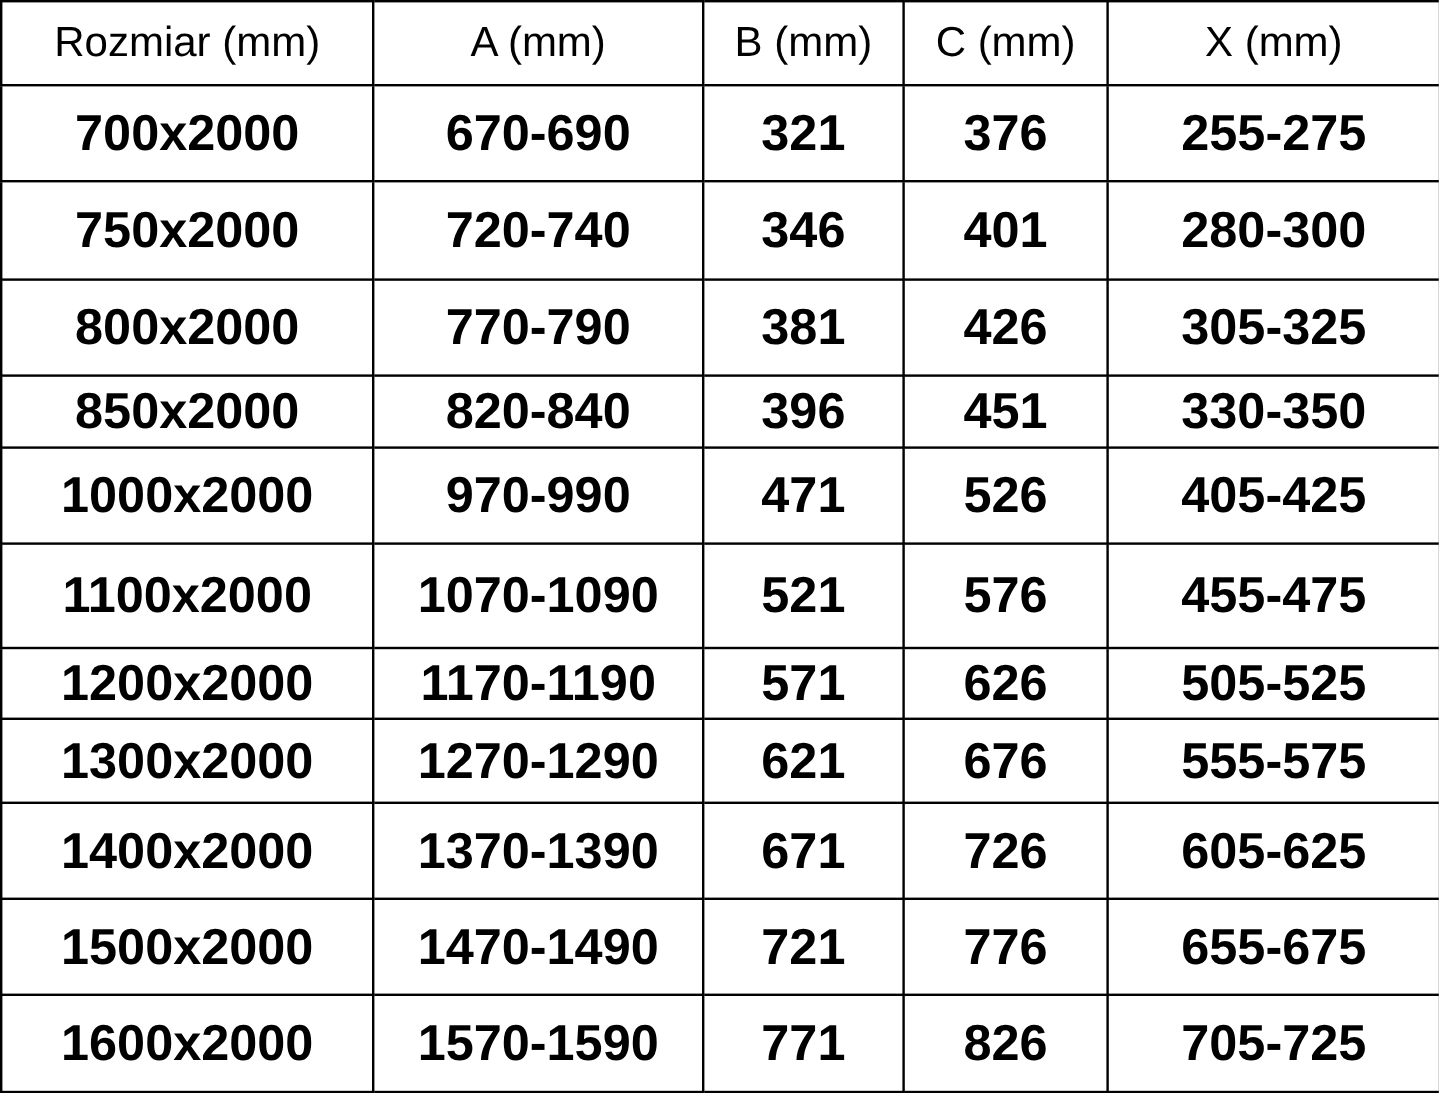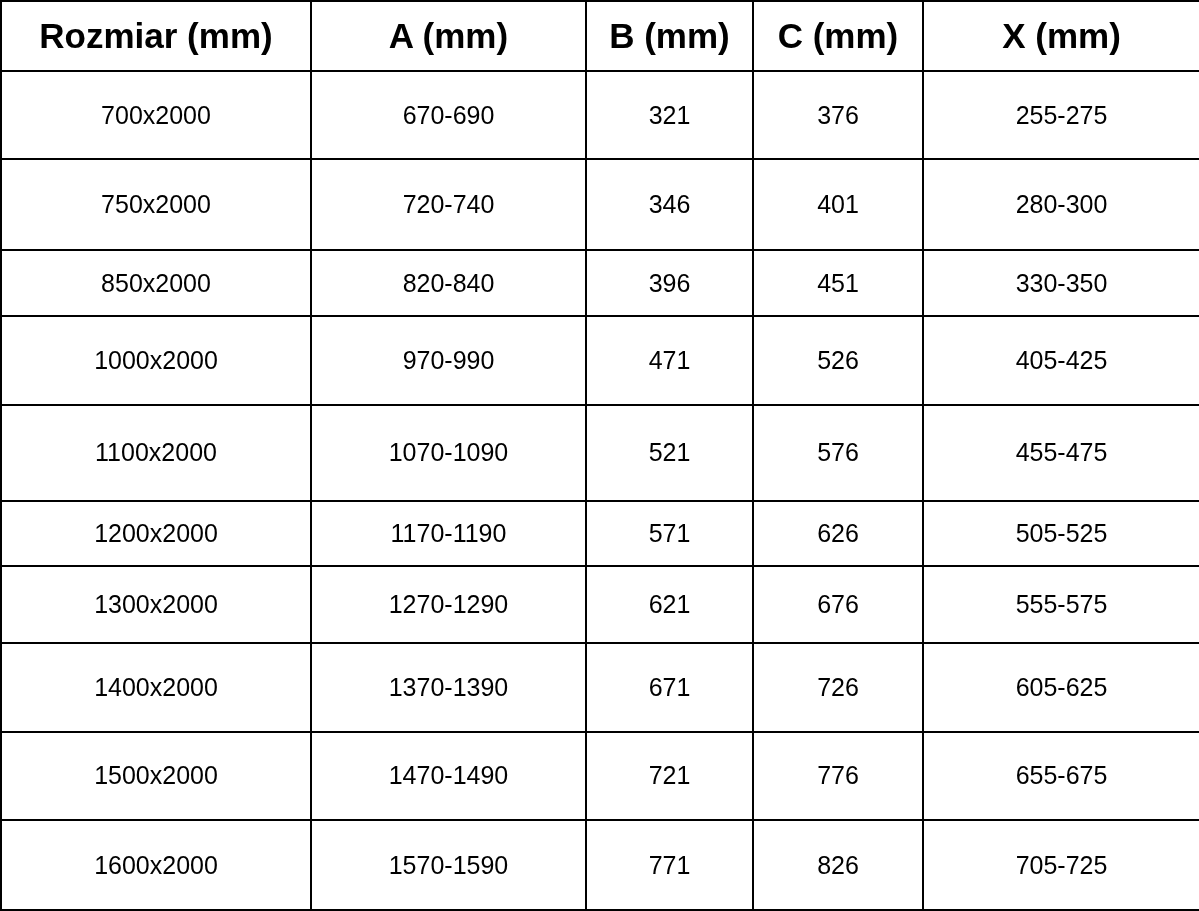--- a/index.html
+++ b/index.html
@@ -24,26 +24,26 @@
   table.size-table th,
   table.size-table td {
     border: 2px solid #000000;
     text-align: center;
     vertical-align: middle;
     padding: 0;
     overflow: hidden;
     white-space: nowrap;
   }
   table.size-table th {
-    font-weight: bold;
+    font-weight: normal;
     font-size: 35px;
   }
   table.size-table td {
-    font-weight: normal;
-    font-size: 25px;
+    font-weight: bold;
+    font-size: 42px;
   }
 </style>
 </head>
 <body>
 
 <div class="page">
   <table class="size-table">
     <colgroup>
       <col style="width:310px">
       <col style="width:275px">
@@ -67,20 +67,27 @@
         <td>321</td>
         <td>376</td>
         <td>255-275</td>
       </tr>
       <tr style="height:72px">
         <td>750x2000</td>
         <td>720-740</td>
         <td>346</td>
         <td>401</td>
         <td>280-300</td>
+      </tr>
+      <tr style="height:70px">
+        <td>800x2000</td>
+        <td>770-790</td>
+        <td>381</td>
+        <td>426</td>
+        <td>305-325</td>
       </tr>
       <tr style="height:52px">
         <td>850x2000</td>
         <td>820-840</td>
         <td>396</td>
         <td>451</td>
         <td>330-350</td>
       </tr>
       <tr style="height:70px">
         <td>1000x2000</td>

